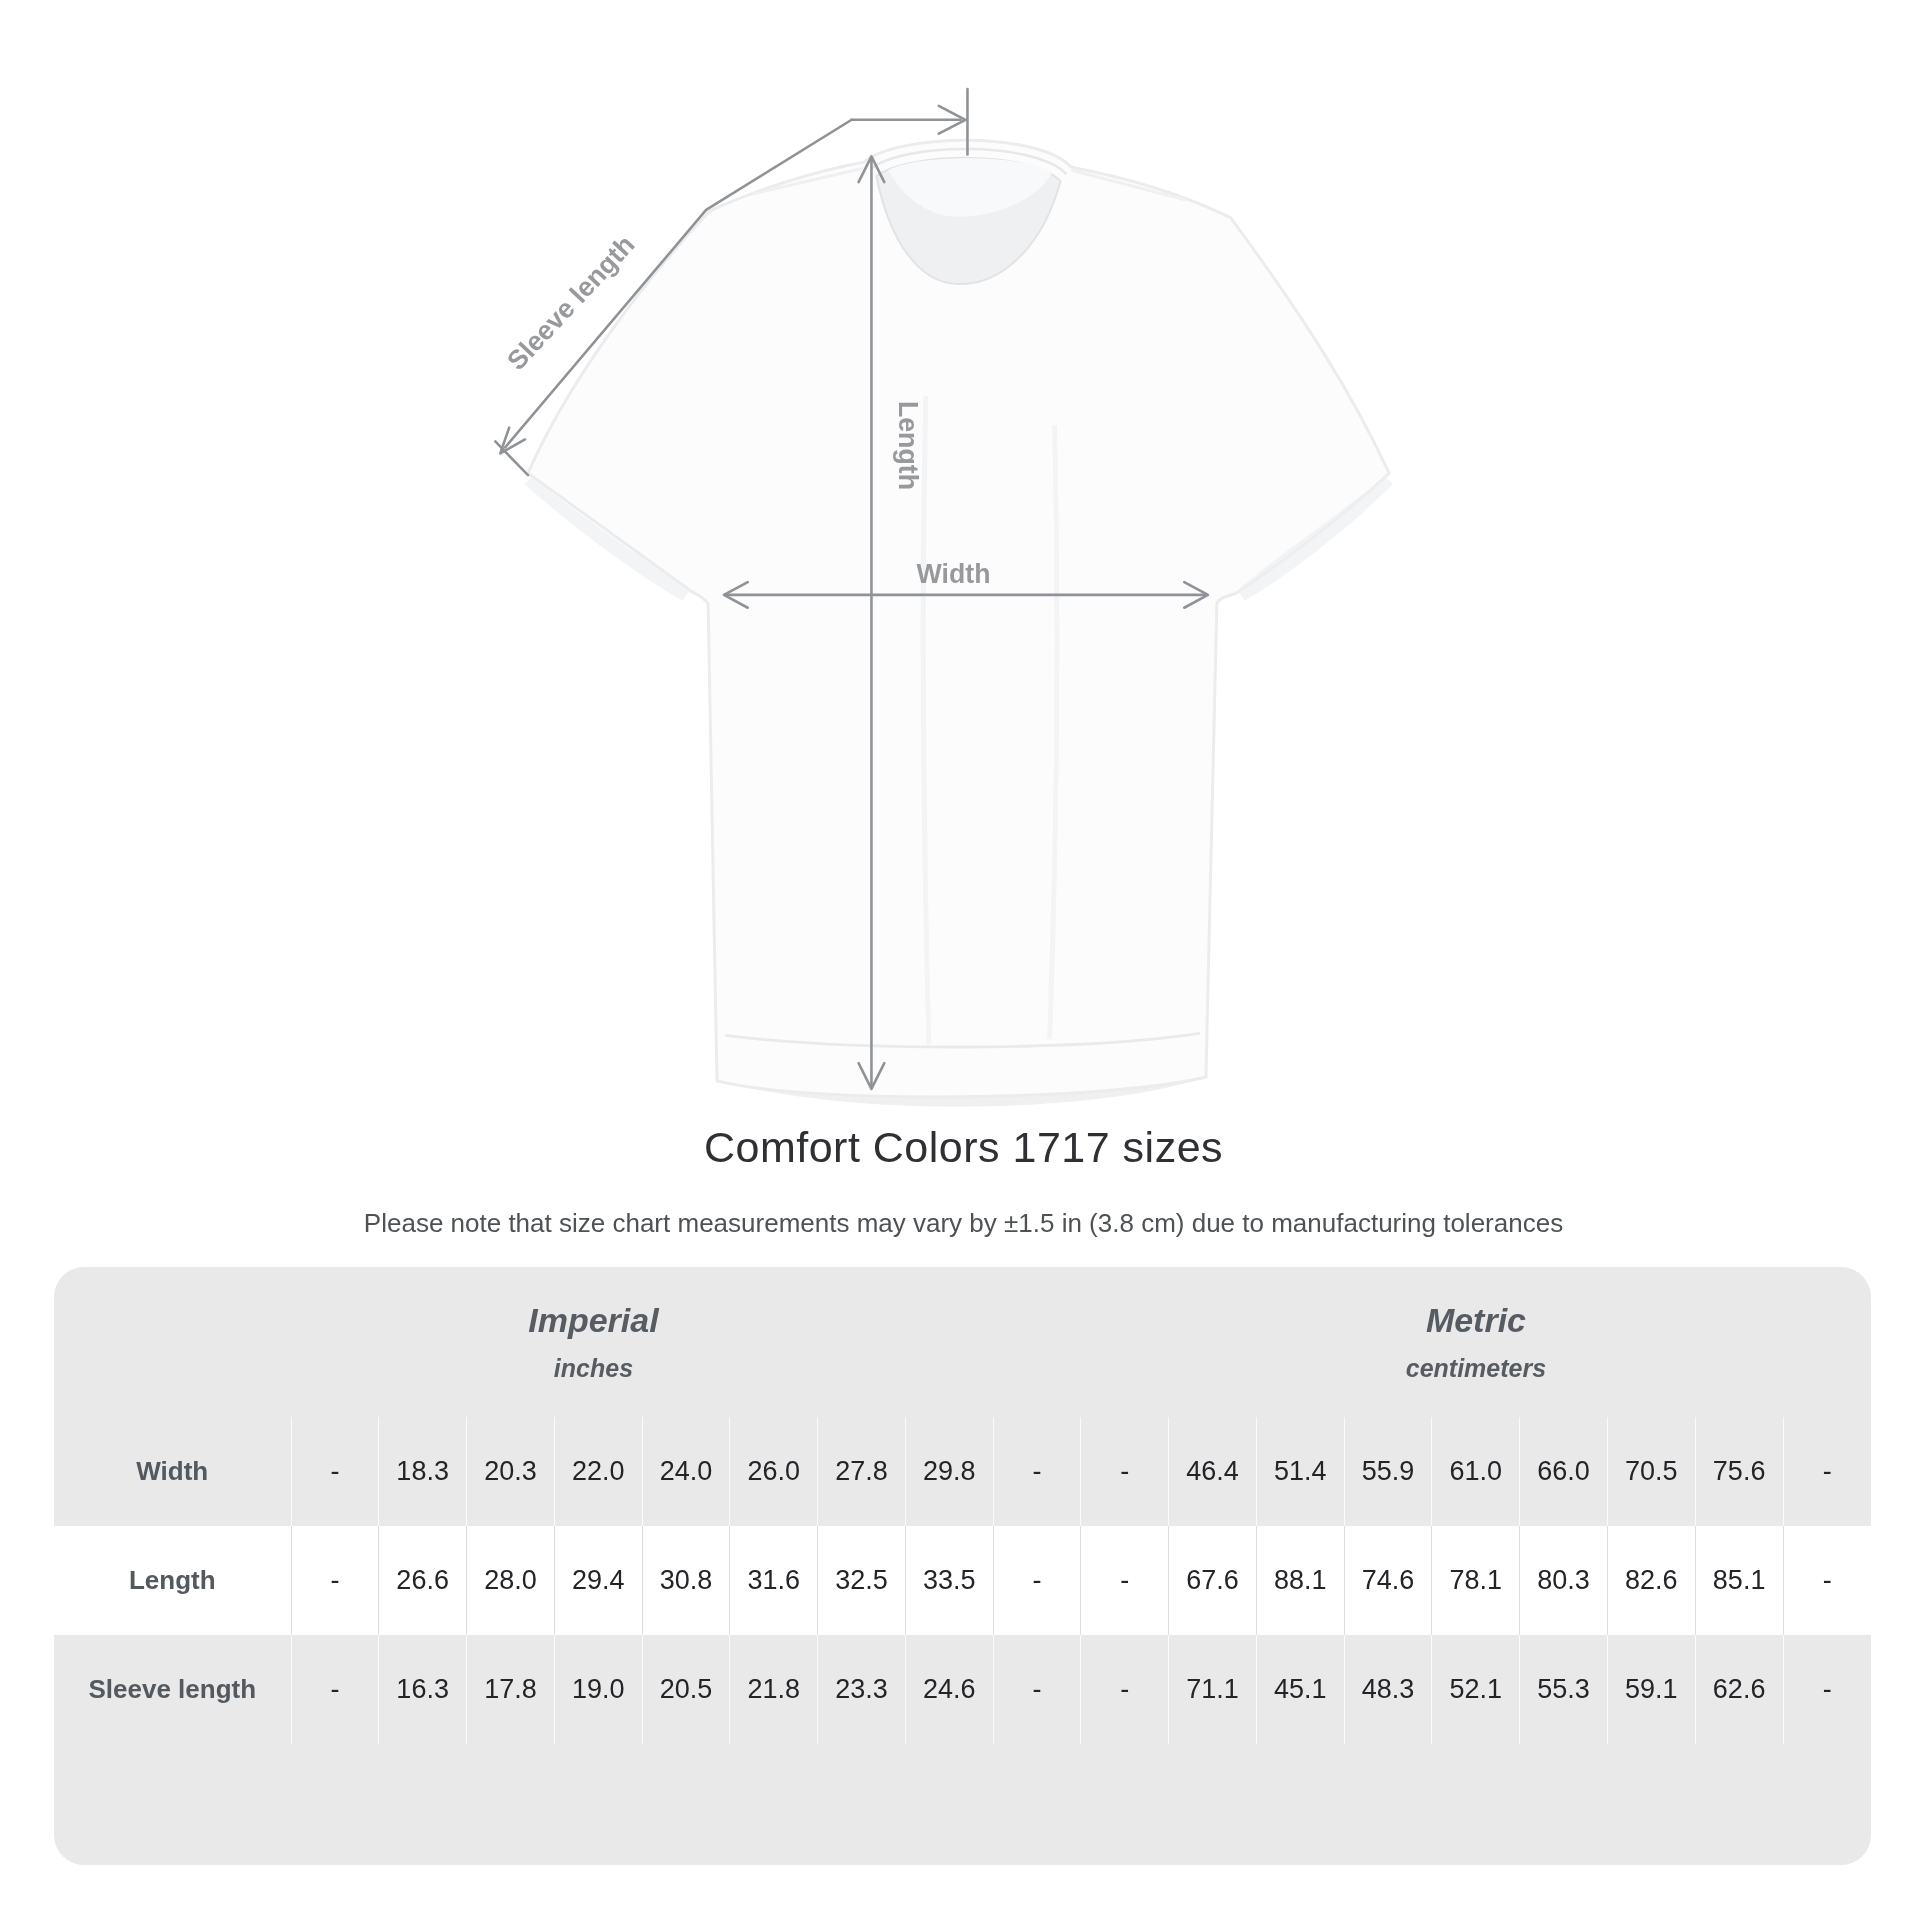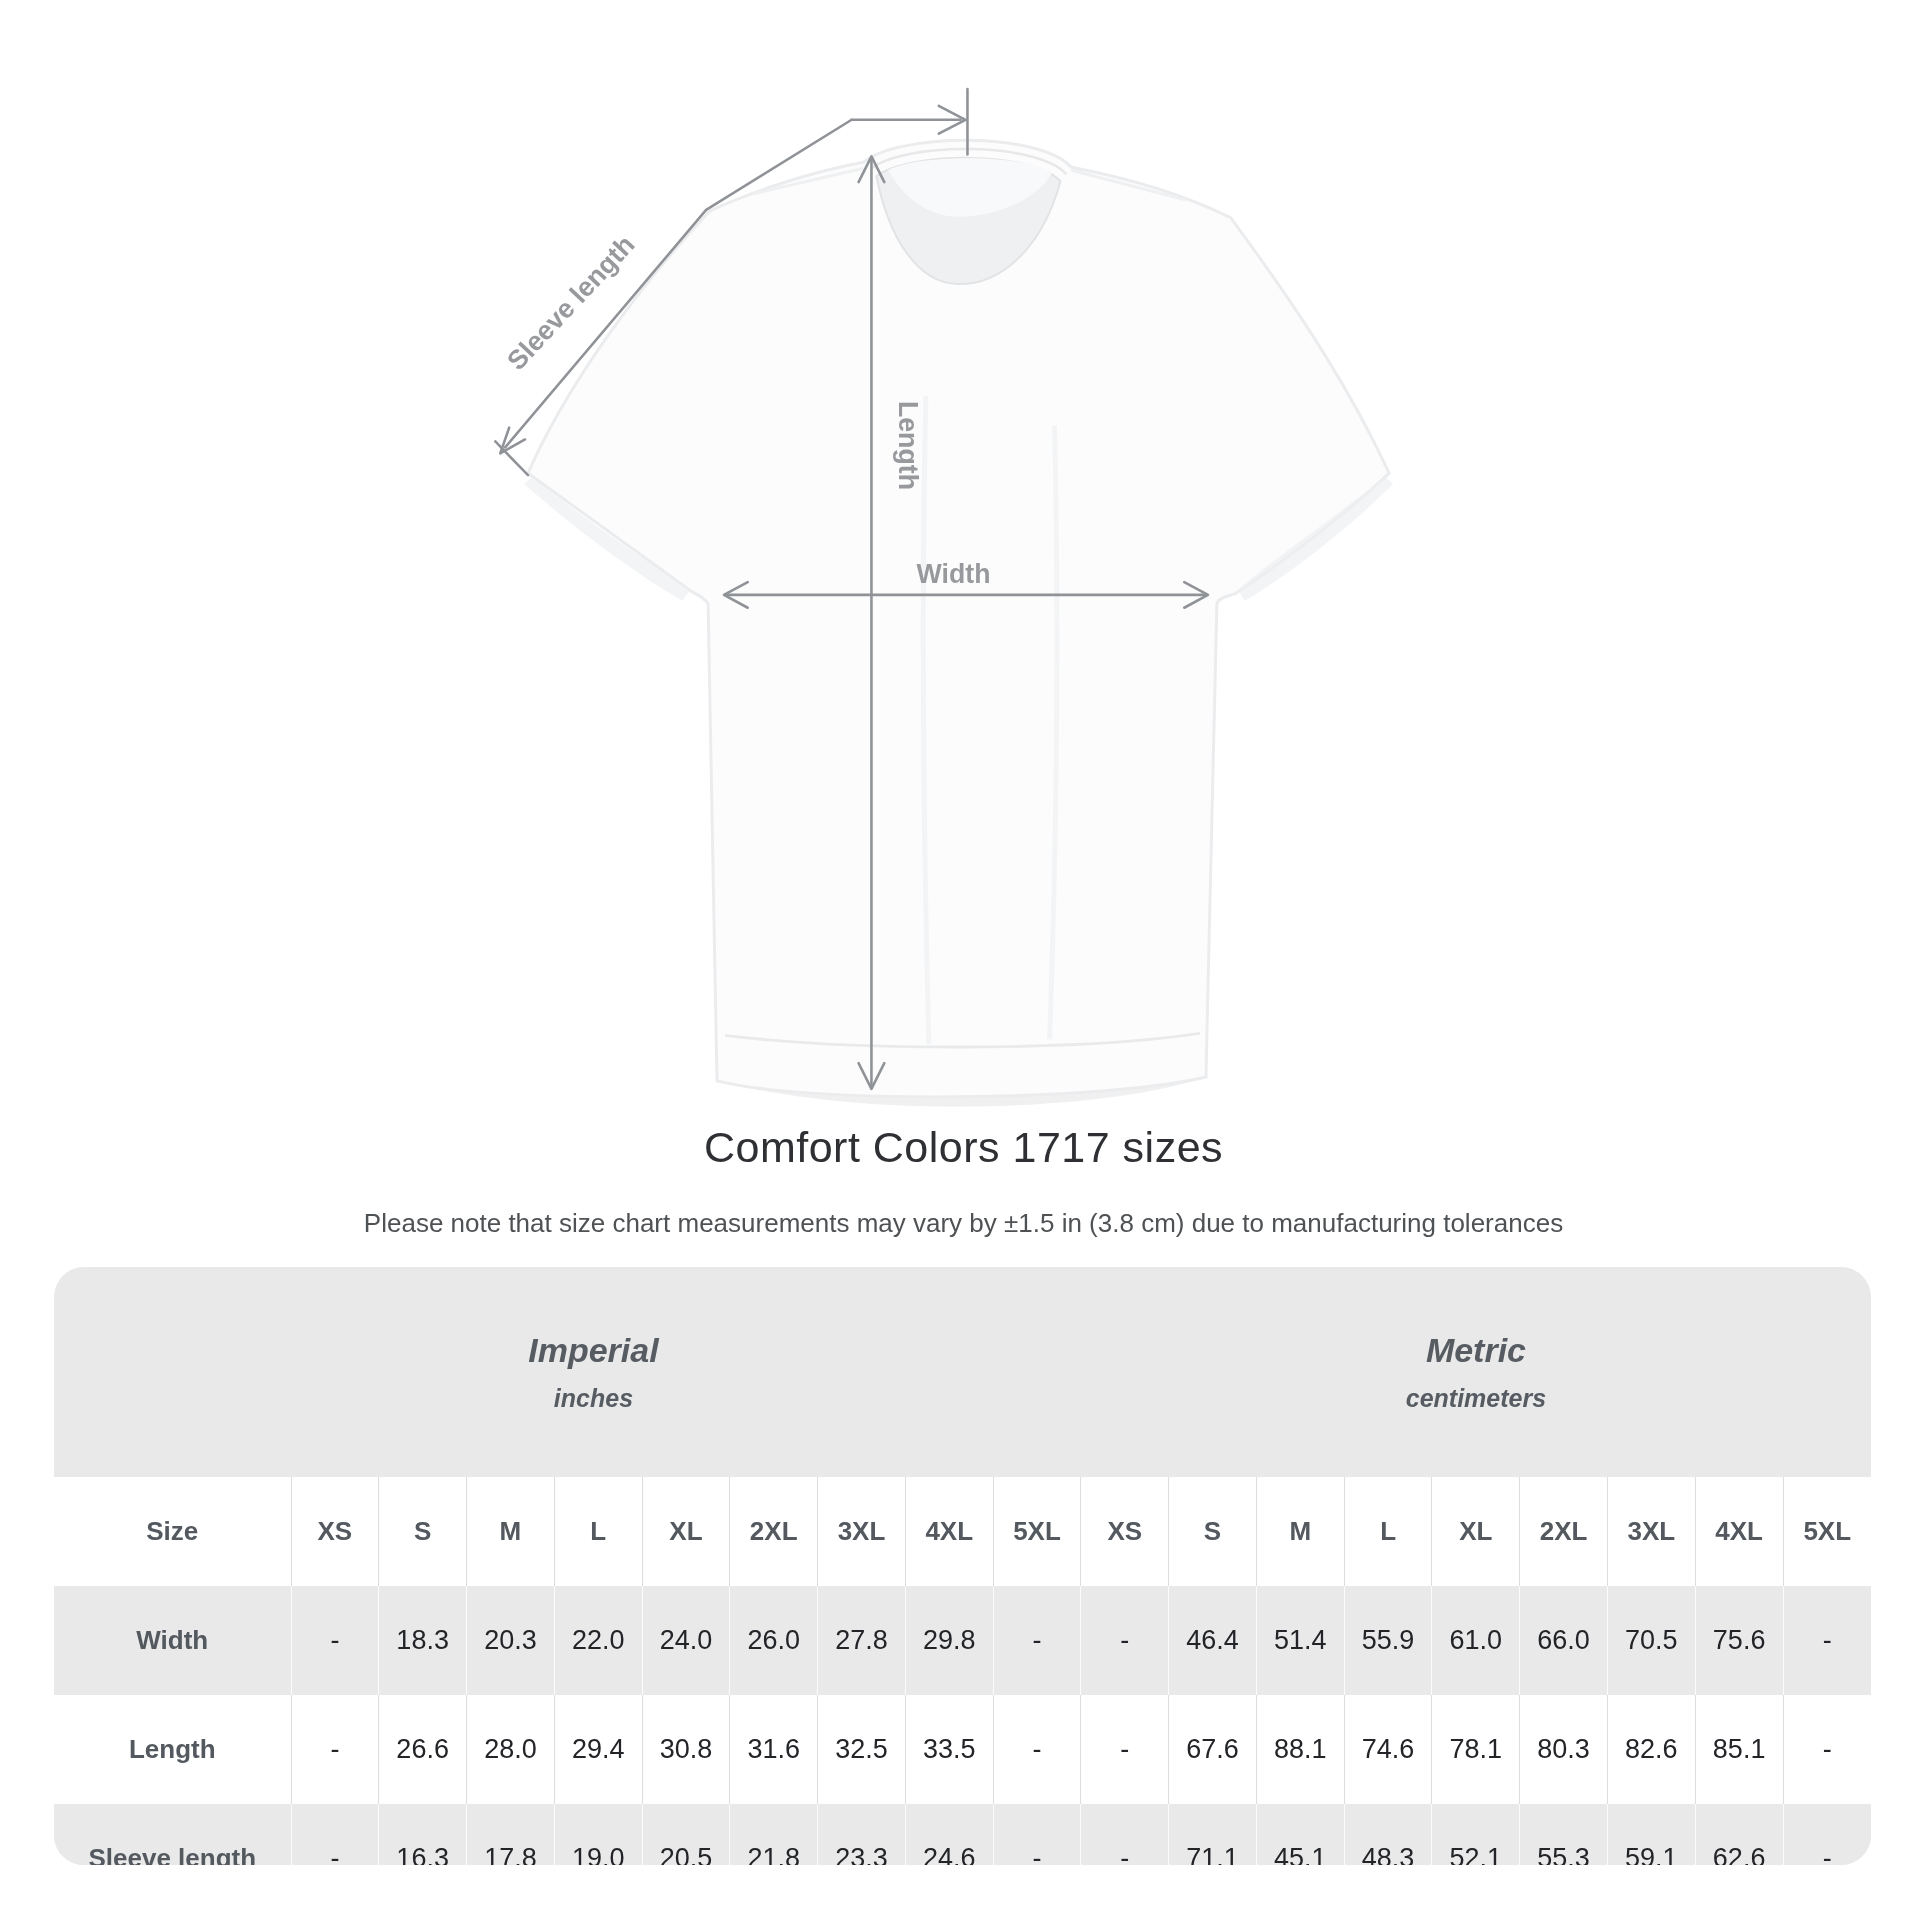--- a/index.html
+++ b/index.html
@@ -17,21 +17,21 @@
   .page-subtitle{
     position:absolute;top:1208px;left:0;width:100%;text-align:center;
     font-size:26px;color:#4f5254;
   }
   .size-panel{
     position:absolute;left:54px;top:1267px;width:1817px;height:598px;
     background:#e9e9ea;border-radius:30px;overflow:hidden;
   }
   table.size-table{width:100%;border-collapse:collapse;table-layout:fixed;}
   col.c-size{width:237px;}
-  tr.band{height:210px;}
+  tr.band{height:150px;}
   tr.row{height:109px;}
   th,td{text-align:center;vertical-align:middle;padding:0;font-family:"Liberation Sans",sans-serif;}
   .band-inner{display:flex;flex-direction:column;align-items:center;justify-content:center;}
   .shift{transform:translateX(26px);}
   .band-label{font-size:34px;font-weight:bold;font-style:italic;color:#565c62;}
   .band-unit{font-size:25px;font-style:italic;color:#565c62;margin-top:14px;font-weight:bold;}
   .r-white{background:#ffffff;}
   .r-gray{background:#e9e9ea;}
   .r-white > *:not(:first-child){border-left:1px solid #dcdde0;}
   .r-gray  > *:not(:first-child){border-left:1px solid rgba(255,255,255,.8);}
@@ -135,41 +135,20 @@
             <div class="band-unit">inches</div>
           </div>
         </th>
         <th colspan="9">
           <div class="band-inner">
             <div class="band-label">Metric</div>
             <div class="band-unit">centimeters</div>
           </div>
         </th>
       </tr>
-      <tr class="row r-white">
-        <th class="head-cell">Size</th>
-        <th class="head-cell">XS</th>
-        <th class="head-cell">S</th>
-        <th class="head-cell">M</th>
-        <th class="head-cell">L</th>
-        <th class="head-cell">XL</th>
-        <th class="head-cell">2XL</th>
-        <th class="head-cell">3XL</th>
-        <th class="head-cell">4XL</th>
-        <th class="head-cell">5XL</th>
-        <th class="head-cell">XS</th>
-        <th class="head-cell">S</th>
-        <th class="head-cell">M</th>
-        <th class="head-cell">L</th>
-        <th class="head-cell">XL</th>
-        <th class="head-cell">2XL</th>
-        <th class="head-cell">3XL</th>
-        <th class="head-cell">4XL</th>
-        <th class="head-cell">5XL</th>
-      </tr>
     </thead>
     <tbody>
       <tr class="row r-gray">
         <th class="label-cell">Width</th>
         <td class="val">-</td>
         <td class="val">18.3</td>
         <td class="val">20.3</td>
         <td class="val">22.0</td>
         <td class="val">24.0</td>
         <td class="val">26.0</td>

